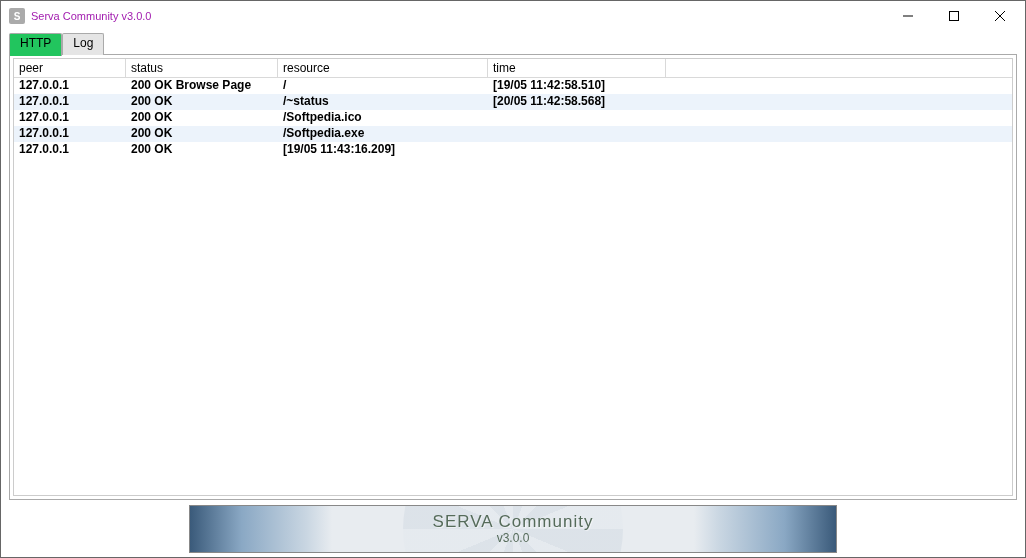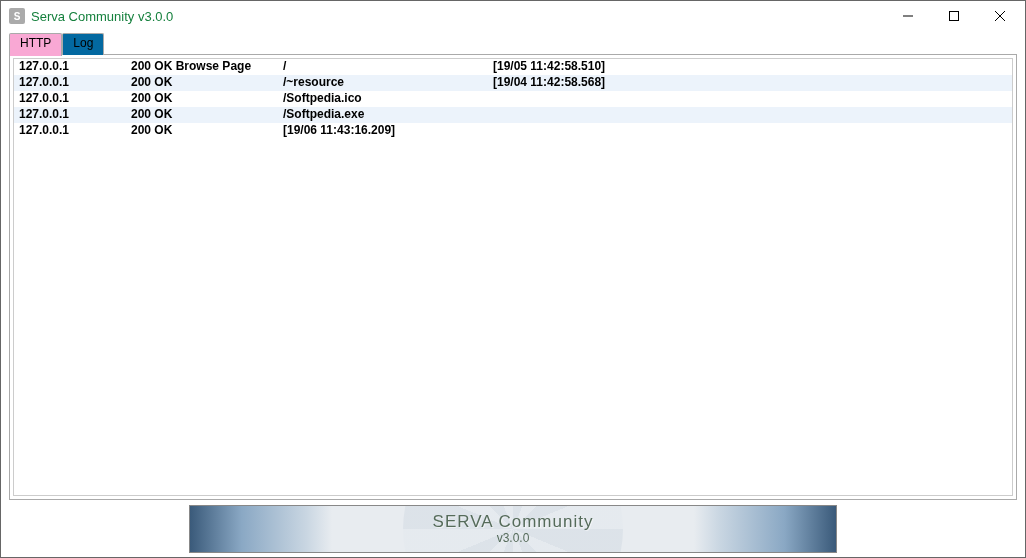--- a/index.html
+++ b/index.html
@@ -26,22 +26,22 @@
       display: inline-flex;
       align-items: center;
       justify-content: center;
       background: #aaa;
       color: #fff;
       font-size: 10px;
       font-weight: bold;
       border-radius: 2px;
     }
     .titlebar-title {
-      font-size: 13px;
-      color: #15803d;
+      font-size: 11px;
+      color: #a21caf;
       flex: 1;
     }
     .window-controls { display: flex; }
     .win-btn {
       width: 46px; height: 30px;
       display: flex; align-items: center; justify-content: center;
       font-family: Arial, sans-serif;
     }
     .content-area {
       margin: 2px 8px 4px 8px;
@@ -50,29 +50,29 @@
     .tabs {
       display: flex;
       height: 22px;
       position: relative;
       z-index: 2;
     }
     .tab {
       padding: 2px 10px 3px 10px;
       border: 1px solid #aaa;
       border-bottom: none;
-      background: #0369a1;
+      background: #e5e5e5;
       font-size: 12px;
       margin-right: 0px;
       border-top-left-radius: 2px;
       border-top-right-radius: 2px;
       position: relative;
     }
     .tab.active {
-      background: #f9a8d4;
+      background: #22c55e;
       padding-bottom: 4px;
       margin-bottom: -1px;
       z-index: 3;
     }
     .tab-panel {
       border: 1px solid #aaa;
       height: 446px;
       background: #fff;
       position: relative;
       top: -1px;
@@ -187,47 +187,54 @@
   </div>
 </div>
 
 <div class="content-area">
   <div class="tabs">
     <div class="tab active">HTTP</div>
     <div class="tab">Log</div>
   </div>
   <div class="tab-panel">
     <div class="listview">
+      <div class="lv-header">
+        <div class="lv-col col-peer">peer</div>
+        <div class="lv-col col-status">status</div>
+        <div class="lv-col col-resource">resource</div>
+        <div class="lv-col col-time">time</div>
+        <div class="lv-col col-flex"></div>
+      </div>
       <div id="lv-body">
           <div class="lv-row">
             <div class="lv-cell col-peer">127.0.0.1</div>
             <div class="lv-cell col-status">200 OK Browse Page</div>
             <div class="lv-cell col-resource">/</div>
             <div class="lv-cell col-time">[19/05 11:42:58.510]</div>
           </div>
           <div class="lv-row alt">
             <div class="lv-cell col-peer">127.0.0.1</div>
             <div class="lv-cell col-status">200 OK</div>
-            <div class="lv-cell col-resource">/~resource</div>
-            <div class="lv-cell col-time">[19/04 11:42:58.568]</div>
+            <div class="lv-cell col-resource">/~status</div>
+            <div class="lv-cell col-time">[20/05 11:42:58.568]</div>
           </div>
           <div class="lv-row">
             <div class="lv-cell col-peer">127.0.0.1</div>
             <div class="lv-cell col-status">200 OK</div>
             <div class="lv-cell col-resource">/Softpedia.ico</div>
           </div>
           <div class="lv-row alt">
             <div class="lv-cell col-peer">127.0.0.1</div>
             <div class="lv-cell col-status">200 OK</div>
             <div class="lv-cell col-resource">/Softpedia.exe</div>
           </div>
           <div class="lv-row">
             <div class="lv-cell col-peer">127.0.0.1</div>
             <div class="lv-cell col-status">200 OK</div>
-            <div class="lv-cell col-time">[19/06 11:43:16.209]</div>
+            <div class="lv-cell col-time">[19/05 11:43:16.209]</div>
           </div>
         </div>
     </div>
   </div>
 </div>
 
 <div class="footer-banner">
   <div class="banner">
     <div class="banner-title">SERVA Community</div>
     <div class="banner-version">v3.0.0</div>

